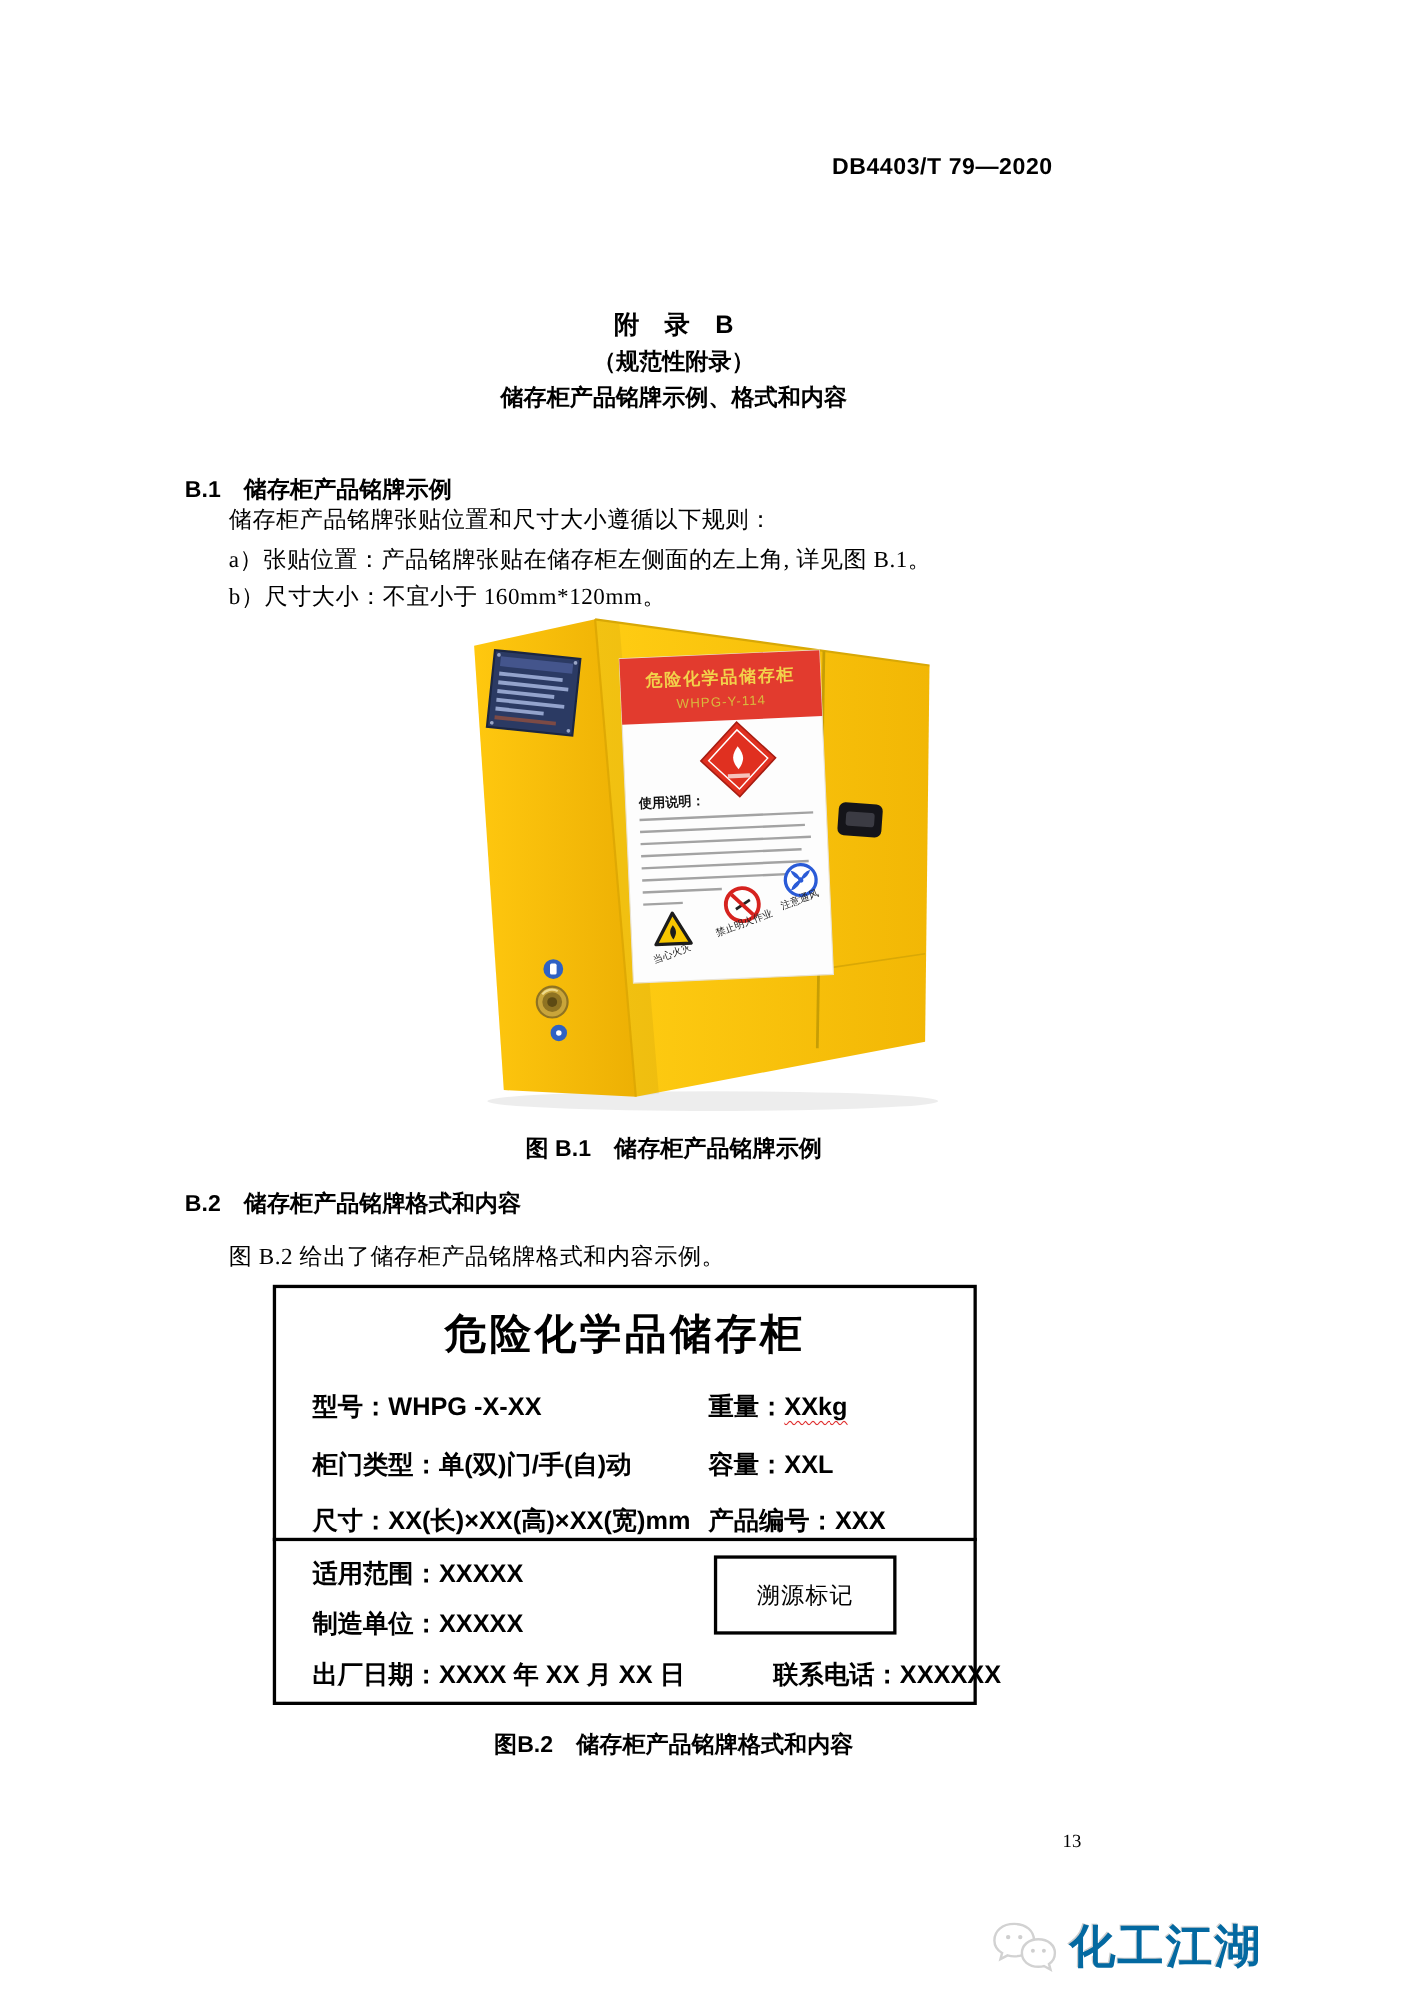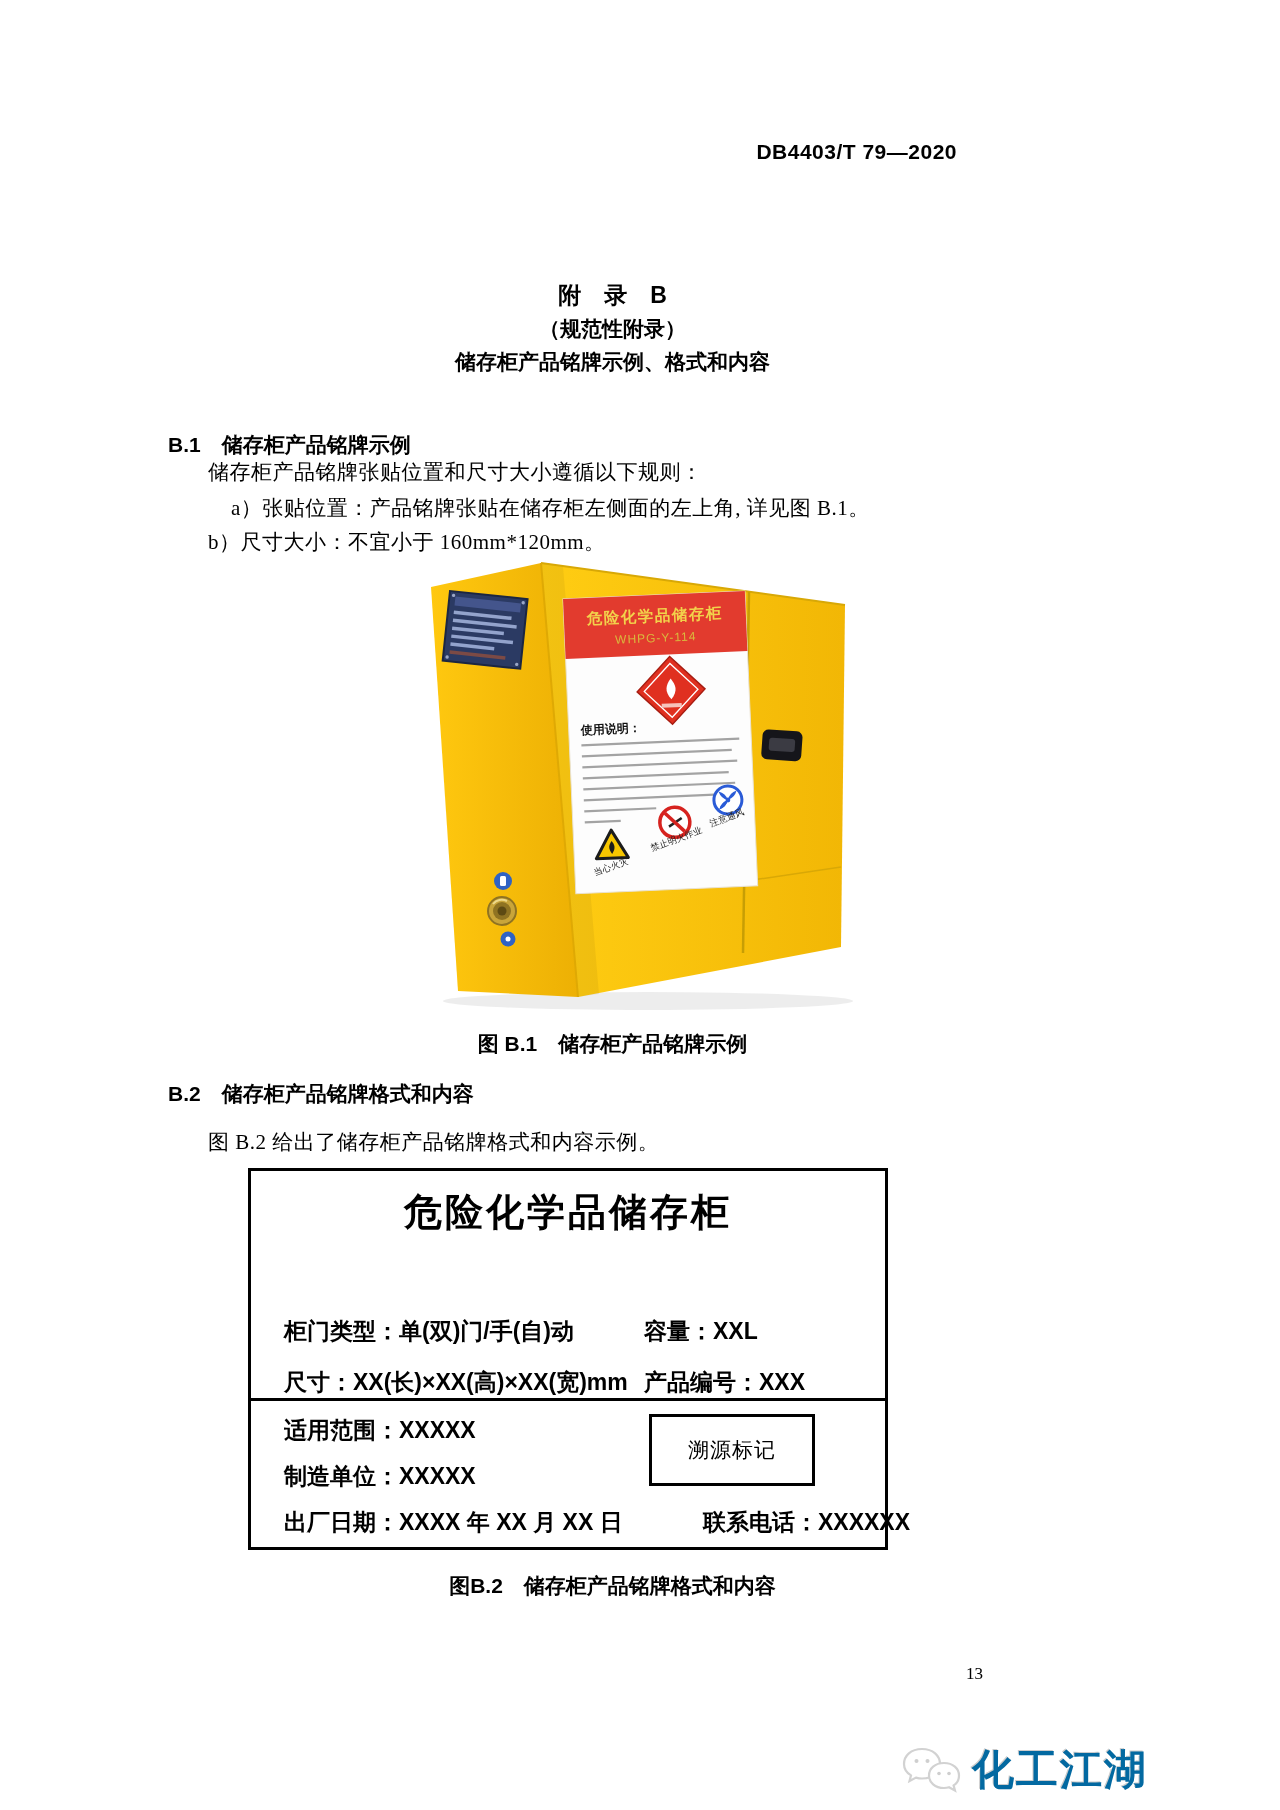--- a/index.html
+++ b/index.html
@@ -73,21 +73,21 @@
   <div class="header-code pre">DB4403/T 79—2020</div>
 
   <div class="title-block">
     <div class="t1 pre">附　录　B</div>
     <div class="t2 pre">（规范性附录）</div>
     <div class="t3 pre">储存柜产品铭牌示例、格式和内容</div>
   </div>
 
   <div class="sec-heading pre" style="top:431px;">B.1　储存柜产品铭牌示例</div>
   <div class="body-line pre" style="top:458px;">储存柜产品铭牌张贴位置和尺寸大小遵循以下规则：</div>
-  <div class="body-line pre" style="top:494px;margin-left:23px;">a）张贴位置：产品铭牌张贴在储存柜左侧面的左上角, 详见图 B.1。</div>
+  <div class="body-line pre" style="top:494px;">a）张贴位置：产品铭牌张贴在储存柜左侧面的左上角, 详见图 B.1。</div>
   <div class="body-line pre" style="top:528px;">b）尺寸大小：不宜小于 160mm*120mm。</div>
 
   <div class="figure-b1">
     <svg viewBox="0 0 440 465" width="440" height="465">
       <defs>
         <linearGradient id="gFront" x1="0" y1="0" x2="1" y2="0">
           <stop offset="0" stop-color="#ffcd13"></stop>
             <stop offset="1" stop-color="#f2b705"></stop>
         </linearGradient>
         <linearGradient id="gLeft" x1="0" y1="0" x2="1" y2="0">
@@ -198,20 +198,24 @@
   </div>
 
   <div class="fig-caption pre" style="top:1030px;">图 B.1　储存柜产品铭牌示例</div>
 
   <div class="sec-heading pre" style="top:1080px;">B.2　储存柜产品铭牌格式和内容</div>
   <div class="body-line pre" style="top:1128px;">图 B.2 给出了储存柜产品铭牌格式和内容示例。</div>
 
   <div class="nameplate">
     <div class="np-title">危险化学品储存柜</div>
 
+    <div class="np-row" style="top:92px;">
+      <span class="np-cell-l"><span>型号：</span><span>WHPG -X-XX</span></span>
+      <span class="np-cell-r"><span>重量：</span><span class="wavy">XXkg</span></span>
+    </div>
 
     <div class="np-row" style="top:196px;">
       <span class="np-cell-l"><span>尺寸：</span><span>XX(长)×XX(高)×XX(宽)mm</span></span>
       <span class="np-cell-r"><span>产品编号：</span><span>XXX</span></span>
     </div>
 
     <div class="np-row" style="top:145px;">
       <span class="np-cell-l"><span>柜门类型：</span><span>单(双)门/手(自)动</span></span>
       <span class="np-cell-r"><span>容量：</span><span>XXL</span></span>
     </div>

